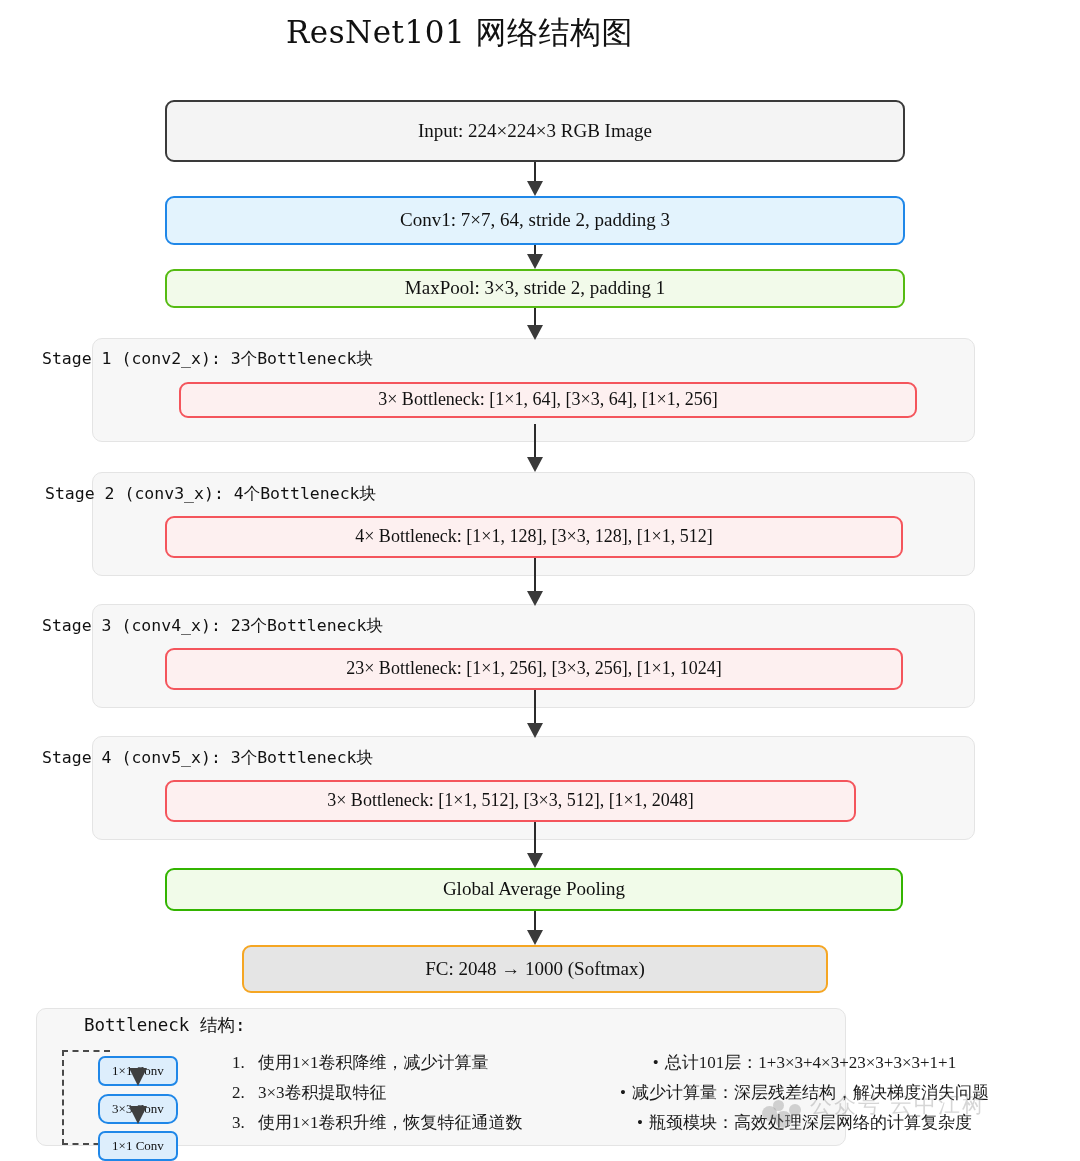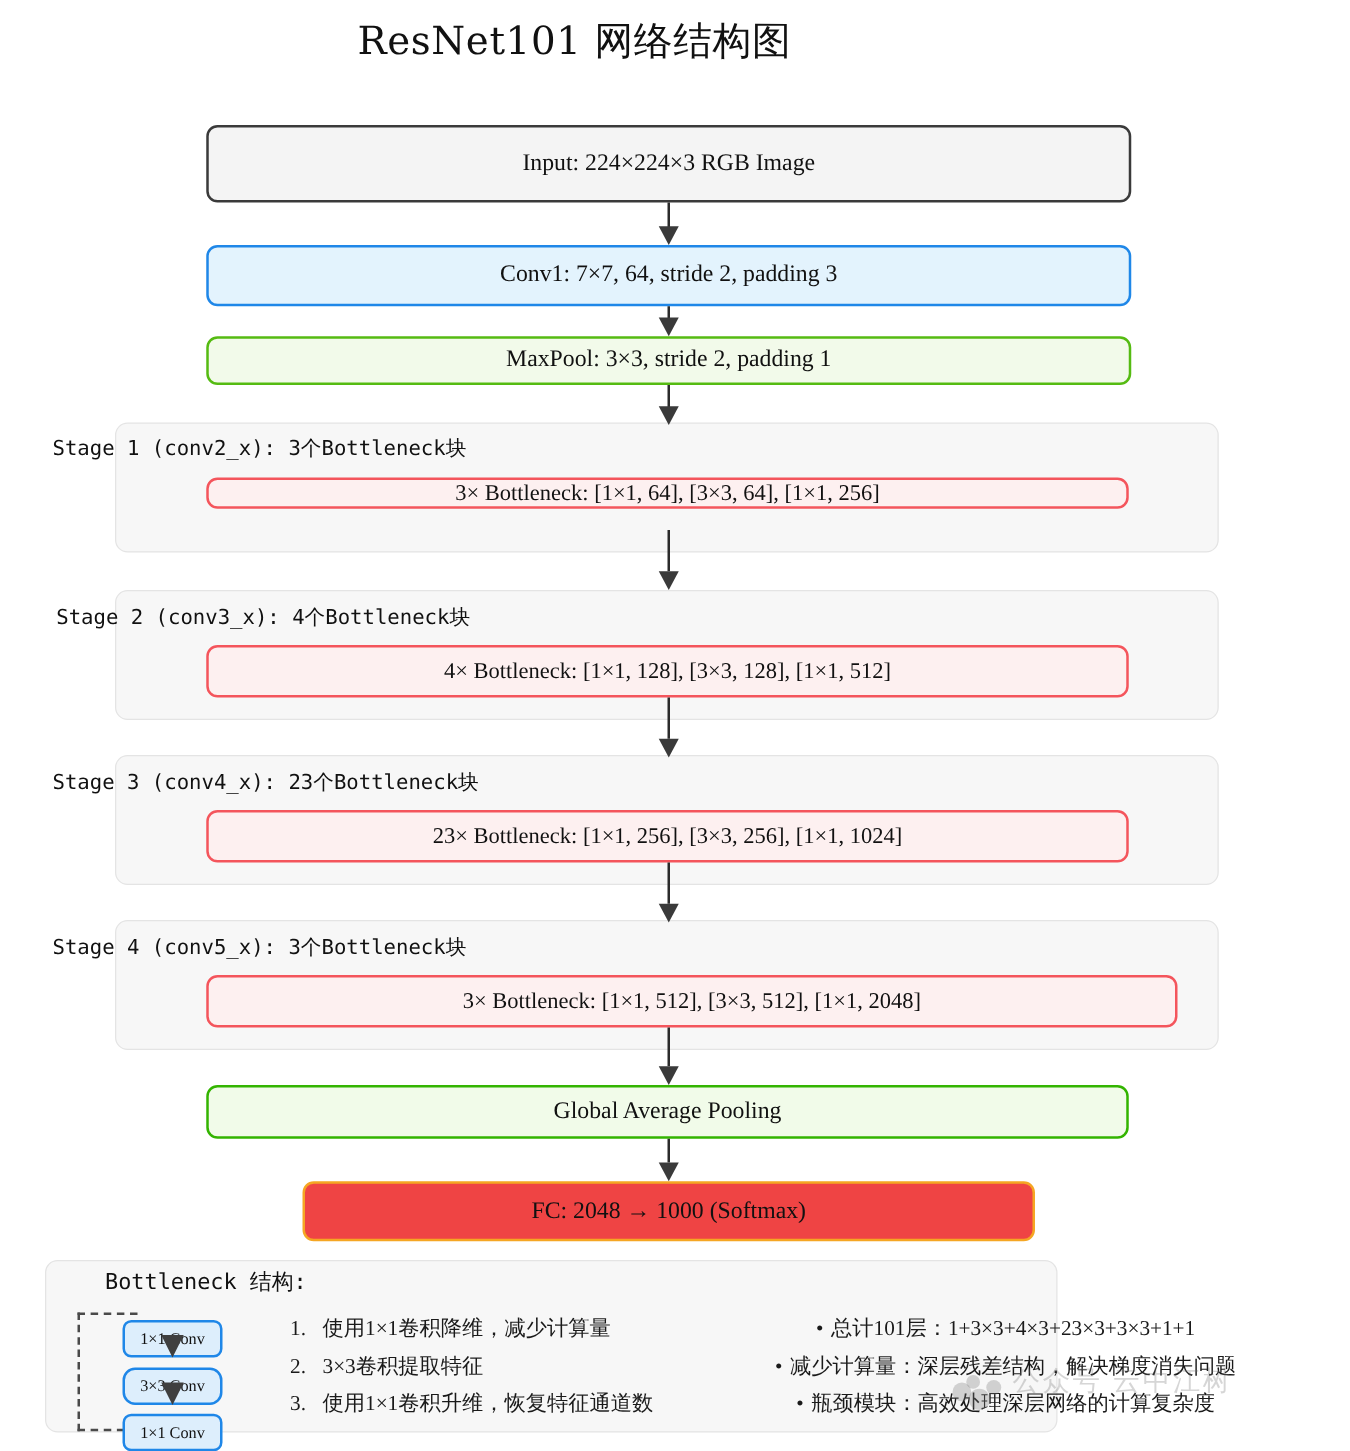--- a/index.html
+++ b/index.html
@@ -39,21 +39,21 @@
     border-radius: 9px;
     font-size: 19px;
     line-height: 1.2;
     text-align: center;
     font-family: "Liberation Serif", "DejaVu Serif", serif;
   }
   .node.input   { border: 2.5px solid #3a3a3a; background: #f4f4f4; }
   .node.conv    { border: 2.5px solid #1f87e8; background: #e3f3fd; }
   .node.pool    { border: 2.5px solid #55bb12; background: #f2faea; }
   .node.gap     { border: 2.5px solid #33b400; background: #f1fbe9; }
-  .node.fc      { border: 2.5px solid #f5a623; background: #ef4444; }
+  .node.fc      { border: 2.5px solid #f5a623; background: #e5e5e5; }
   .node.bneck   { border: 2.5px solid #f4555c; background: #fdf0f0; font-size: 18px; }
 
   
   .stage-box {
     position: absolute;
     box-sizing: border-box;
     border: 1px solid #e4e4e4;
     background: #f7f7f7;
     border-radius: 10px;
   }
@@ -220,21 +220,21 @@
 
 <div class="node pool" style="left:165px; top:269px; width:740px; height:39px;">MaxPool: 3×3, stride 2, padding 1</div>
 
 <div class="arrow" style="left:525px; top:308px; width:20px; height:32px;">
   <div class="shaft" style="height:18px;"></div>
   <div class="head"></div>
 </div>
 
 <div class="stage-box" style="left:92px; top:338px; width:883px; height:104px;"></div>
 <div class="stage-label" style="left:42px; top:348px;">Stage 1 (conv2_x): 3个Bottleneck块</div>
-<div class="node bneck" style="left:165px; top:382px; width:738px; height:25px;">3× Bottleneck: [1×1, 64], [3×3, 64], [1×1, 256]</div>
+<div class="node bneck" style="left:179px; top:382px; width:738px; height:36px;">3× Bottleneck: [1×1, 64], [3×3, 64], [1×1, 256]</div>
 
 <div class="arrow" style="left:525px; top:424px; width:20px; height:48px;">
   <div class="shaft" style="height:33px;"></div>
   <div class="head"></div>
 </div>
 
 <div class="stage-box" style="left:92px; top:472px; width:883px; height:104px;"></div>
 <div class="stage-label" style="left:45px; top:483px;">Stage 2 (conv3_x): 4个Bottleneck块</div>
 <div class="node bneck" style="left:165px; top:516px; width:738px; height:42px;">4× Bottleneck: [1×1, 128], [3×3, 128], [1×1, 512]</div>
 
@@ -247,21 +247,21 @@
 <div class="stage-label" style="left:42px; top:615px;">Stage 3 (conv4_x): 23个Bottleneck块</div>
 <div class="node bneck" style="left:165px; top:648px; width:738px; height:42px;">23× Bottleneck: [1×1, 256], [3×3, 256], [1×1, 1024]</div>
 
 <div class="arrow" style="left:525px; top:690px; width:20px; height:48px;">
   <div class="shaft" style="height:33px;"></div>
   <div class="head"></div>
 </div>
 
 <div class="stage-box" style="left:92px; top:736px; width:883px; height:104px;"></div>
 <div class="stage-label" style="left:42px; top:747px;">Stage 4 (conv5_x): 3个Bottleneck块</div>
-<div class="node bneck" style="left:165px; top:780px; width:777px; height:42px;">3× Bottleneck: [1×1, 512], [3×3, 512], [1×1, 2048]</div>
+<div class="node bneck" style="left:165px; top:780px; width:691px; height:42px;">3× Bottleneck: [1×1, 512], [3×3, 512], [1×1, 2048]</div>
 
 <div class="arrow" style="left:525px; top:822px; width:20px; height:46px;">
   <div class="shaft" style="height:31px;"></div>
   <div class="head"></div>
 </div>
 
 <div class="node gap" style="left:165px; top:868px; width:738px; height:43px;">Global Average Pooling</div>
 
 <div class="arrow" style="left:525px; top:911px; width:20px; height:34px;">
   <div class="shaft" style="height:19px;"></div>

